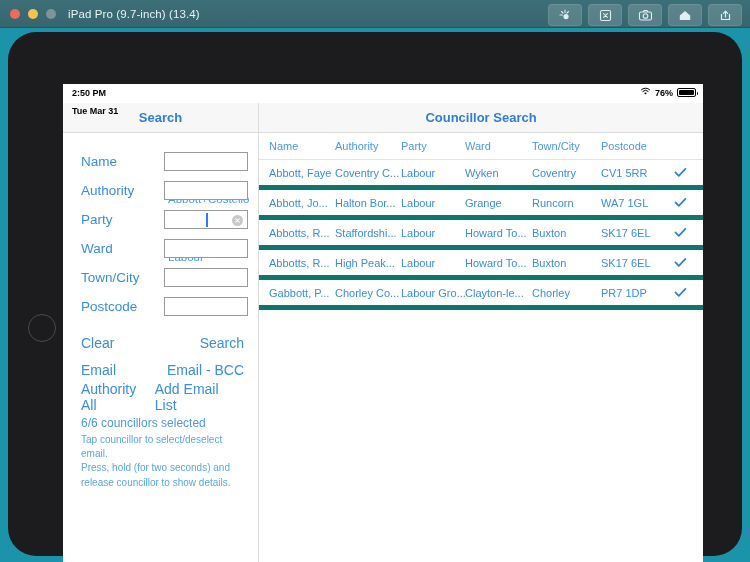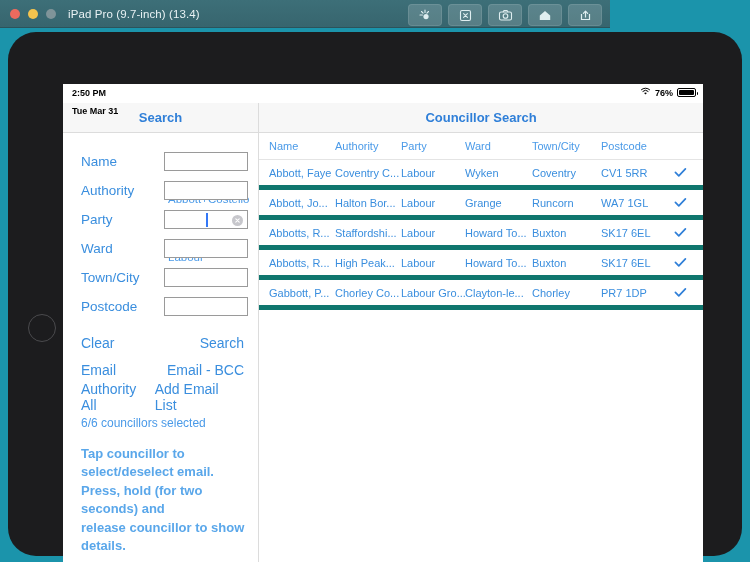--- a/index.html
+++ b/index.html
@@ -12,21 +12,21 @@
     overflow: hidden;
     background: #1b94ab;
     font-family: "Liberation Sans", sans-serif;
     -webkit-font-smoothing: antialiased;
   }
 
   
   .sim-titlebar {
     position: absolute;
     left: 0; top: 0;
-    width: 610px; height: 28px;
+    width: 750px; height: 28px;
     background: linear-gradient(#3d6f78, #37656e);
     border-bottom: 1px solid #2b535b;
     display: flex;
     align-items: center;
     box-sizing: border-box;
   }
   .traffic {
     display: flex;
     align-items: center;
     gap: 8px;
@@ -239,26 +239,25 @@
   .action-btn {
     color: #3a8ede;
     font-size: 14px;
   }
   .status-line {
     margin: 6px 0 3px 18px;
     color: #4a9ae8;
     font-size: 12px;
   }
   .help-text {
-    margin: 12px 0 0 18px;
+    margin: 0 0 0 18px;
     color: #5aa7ea;
-    font-size: 13px;
+    font-size: 10px;
     line-height: 1.42;
     width: 168px;
-    font-weight: bold;
   }
 
   
   .table-head {
     display: flex;
     height: 26px;
     align-items: center;
     padding: 0 8px 0 0;
     border-bottom: 1px solid #e4e4e4;
   }

